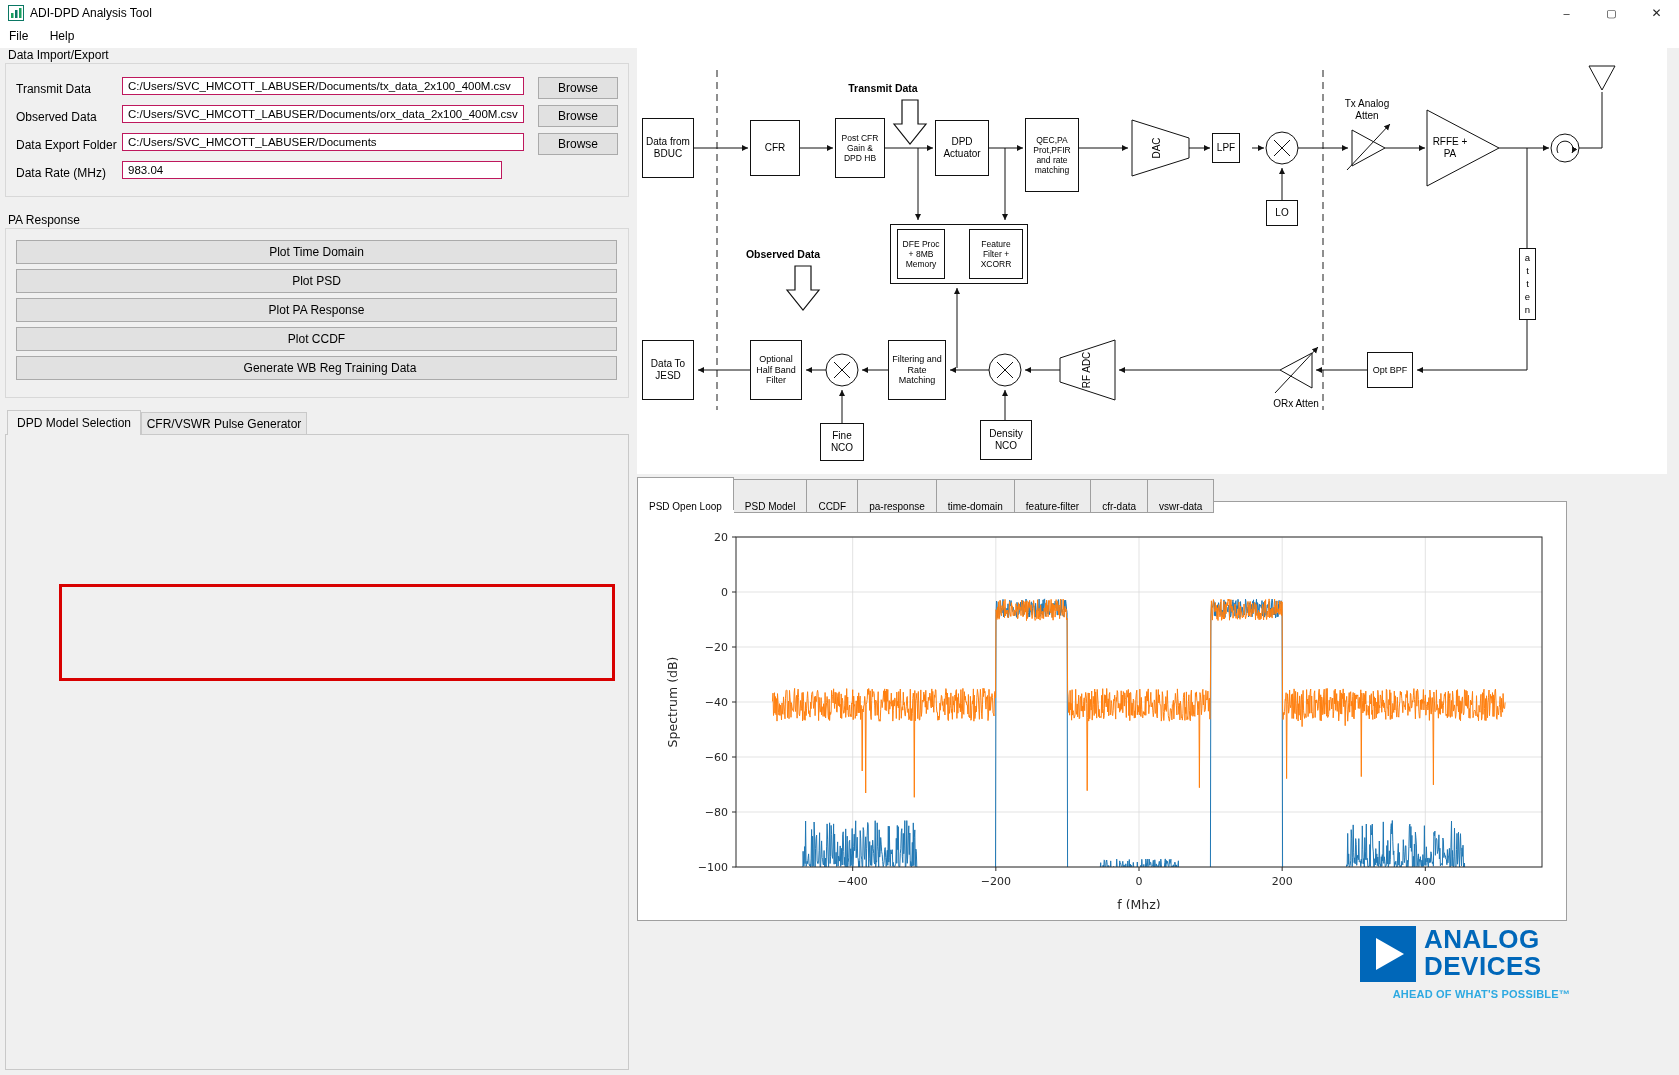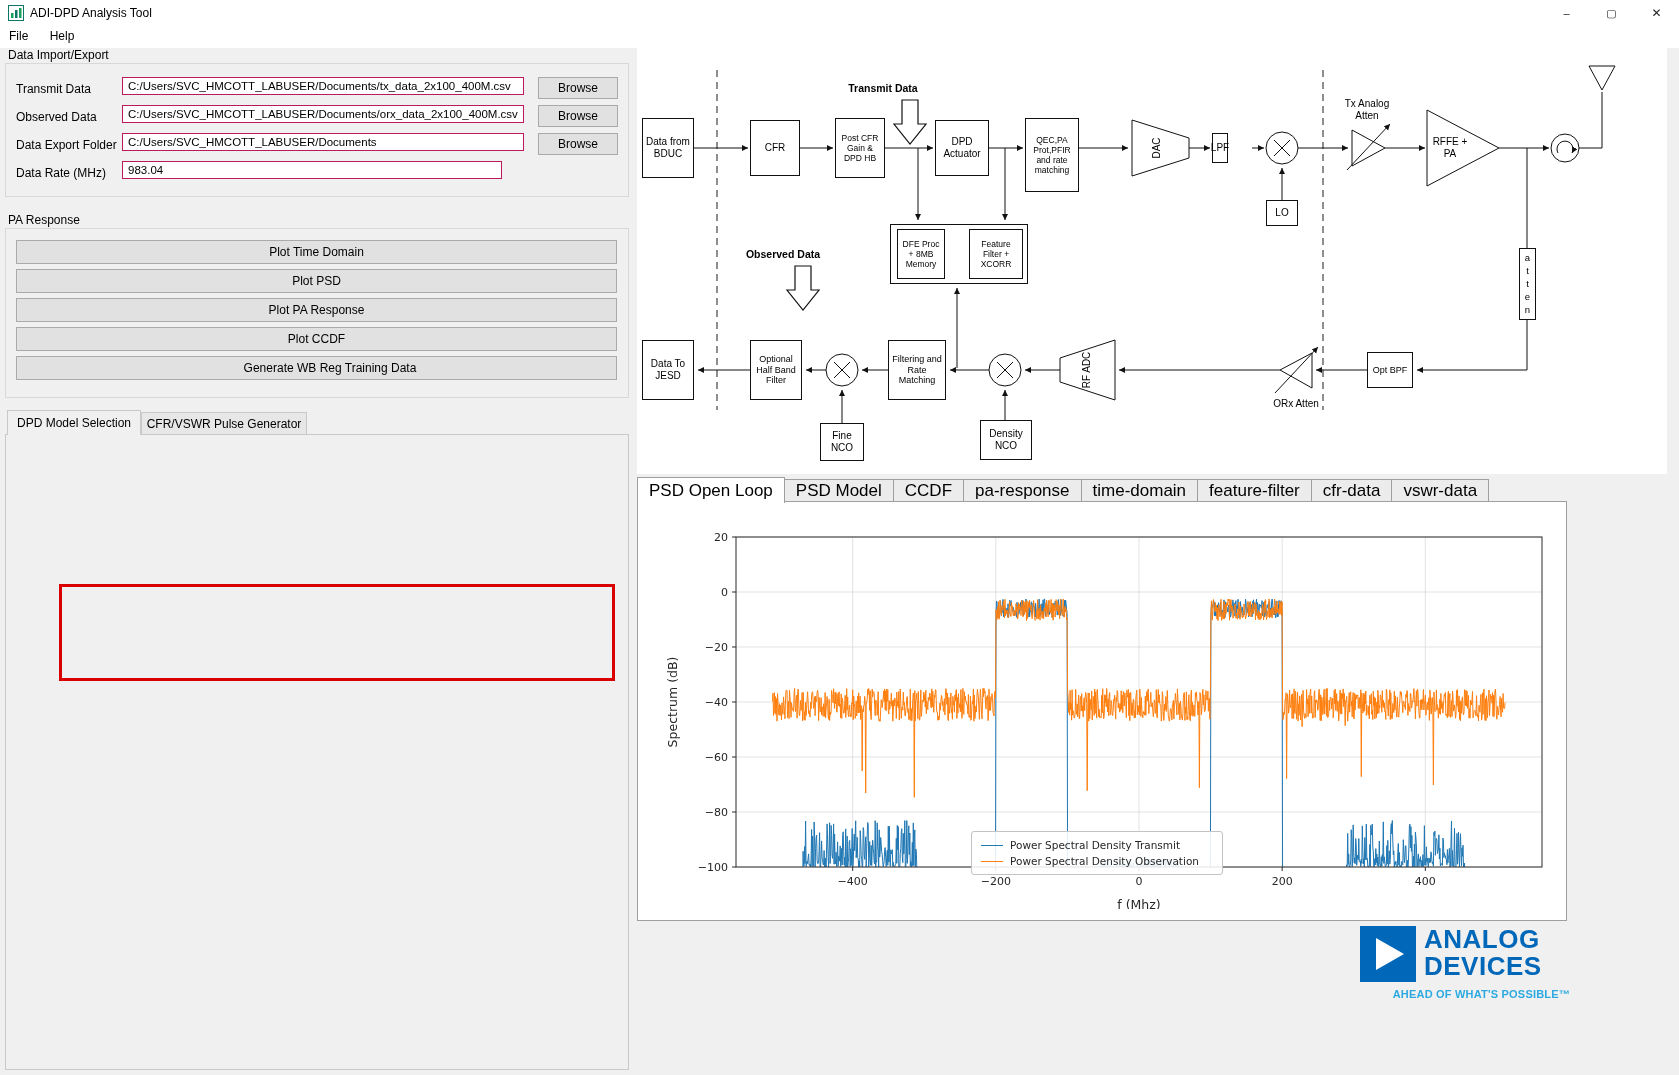--- a/index.html
+++ b/index.html
@@ -35,21 +35,21 @@
 #red-annotation{position:absolute;left:59px;top:584px;width:556px;height:97px;border:3px solid #d80000;z-index:50;pointer-events:none;}
 
 #diagram{position:absolute;left:637px;top:48px;width:1030px;height:426px;background:#fff;}
 #diagram svg{position:absolute;left:0;top:0;}
 .dbox{position:absolute;border:1px solid #111;background:#fff;display:flex;align-items:center;justify-content:center;text-align:center;font-size:10px;line-height:1.18;padding:1px;}
 .dsmall{font-size:8.5px;line-height:1.2;}
 .dlabel{position:absolute;text-align:center;font-size:10px;line-height:1.2;}
 #atten-box{position:absolute;left:882px;top:200px;width:17px;height:72px;border:1px solid #111;background:#fff;writing-mode:vertical-lr;text-orientation:upright;display:flex;align-items:center;justify-content:center;font-size:9.5px;letter-spacing:2px;}
 
 #plot-tabs{position:absolute;left:637px;top:477px;display:flex;z-index:2;}
-.ptab{height:23px;line-height:22px;padding:0 11px;font-size:17px;border:1px solid #9f9f9f;border-right:none;background:#ececec;margin-top:2px;}
+.ptab{height:23px;line-height:22px;padding:16px 11px;font-size:10px;border:1px solid #9f9f9f;border-right:none;background:#ececec;margin-top:2px;}
 .ptab:last-child{border-right:1px solid #9f9f9f;}
 .ptab.active{background:#fff;height:26px;margin-top:0;line-height:25px;border-bottom:none;border-right:1px solid #9f9f9f;}
 .ptab.active + .ptab{border-left:none;}
 #plot-panel{position:absolute;left:637px;top:501px;width:930px;height:420px;background:#fff;border:1px solid #9f9f9f;z-index:1;}
 #chart-wrap{position:absolute;left:13px;top:7px;width:900px;height:400px;}
 #chart-legend{position:absolute;left:320px;top:322px;width:252px;padding:5px 9px;background:rgba(255,255,255,0.88);border:1px solid #c3c3c3;border-radius:3px;z-index:3;}
 .legend-row{display:flex;align-items:center;gap:7px;height:16px;font-family:"DejaVu Sans",sans-serif;font-size:10.5px;color:#262626;white-space:nowrap;}
 .legend-swatch{display:inline-block;width:22px;height:0;border-top:1.6px solid #000;}
 
 #adi-logo{position:absolute;left:1360px;top:926px;width:210px;}
@@ -246,21 +246,21 @@
     <text x="146" y="210" text-anchor="middle" font-size="10.5" font-weight="bold" font-family="Liberation Sans, sans-serif">Observed Data</text>
     <text x="520" y="100" text-anchor="middle" font-size="10" font-family="Liberation Sans, sans-serif" transform="rotate(-90 520 100)" dy="3">DAC</text>
     <text x="450" y="322" text-anchor="middle" font-size="10" font-family="Liberation Sans, sans-serif" transform="rotate(-90 450 322)" dy="3">RF ADC</text>
   </svg>
 
   <div class="dbox" style="left:5px;top:70px;width:52px;height:60px;">Data from BDUC</div>
   <div class="dbox" style="left:113px;top:72px;width:50px;height:56px;">CFR</div>
   <div class="dbox dsmall" style="left:198px;top:70px;width:50px;height:60px;">Post CFR Gain &amp; DPD HB</div>
   <div class="dbox" style="left:298px;top:72px;width:54px;height:56px;">DPD Actuator</div>
   <div class="dbox dsmall" style="left:388px;top:70px;width:54px;height:74px;">QEC,PA Prot,PFIR and rate matching</div>
-  <div class="dbox" style="left:575px;top:85px;width:16px;height:30px;">LPF</div>
+  <div class="dbox" style="left:575px;top:85px;width:28px;height:30px;">LPF</div>
   <div class="dbox" style="left:629px;top:152px;width:32px;height:26px;">LO</div>
   <div class="dlabel" style="left:698px;top:50px;width:64px;">Tx Analog Atten</div>
   <div class="dlabel" style="left:792px;top:88px;width:42px;">RFFE + PA</div>
   <div id="atten-box">atten</div>
   <div class="dbox" style="left:253px;top:176px;width:138px;height:60px;background:transparent;"></div>
   <div class="dbox dsmall" style="left:260px;top:181px;width:48px;height:50px;">DFE Proc + 8MB Memory</div>
   <div class="dbox dsmall" style="left:332px;top:181px;width:54px;height:50px;">Feature Filter + XCORR</div>
   <div class="dbox" style="left:5px;top:292px;width:52px;height:60px;">Data To JESD</div>
   <div class="dbox dsmall" style="left:113px;top:292px;width:52px;height:60px;font-size:9px;">Optional Half Band Filter</div>
   <div class="dbox dsmall" style="left:251px;top:292px;width:58px;height:60px;font-size:9px;">Filtering and Rate Matching</div>
@@ -324,30 +324,20 @@
         <text x="77" y="197" text-anchor="end" font-size="11" fill="#262626" font-family="DejaVu Sans, sans-serif">−40</text>
         <line x1="81" y1="138" x2="85" y2="138" stroke="#2b2b2b" stroke-width="1"></line>
         <text x="77" y="142" text-anchor="end" font-size="11" fill="#262626" font-family="DejaVu Sans, sans-serif">−20</text>
         <line x1="81" y1="83" x2="85" y2="83" stroke="#2b2b2b" stroke-width="1"></line>
         <text x="77" y="87" text-anchor="end" font-size="11" fill="#262626" font-family="DejaVu Sans, sans-serif">0</text>
         <line x1="81" y1="28" x2="85" y2="28" stroke="#2b2b2b" stroke-width="1"></line>
         <text x="77" y="32" text-anchor="end" font-size="11" fill="#262626" font-family="DejaVu Sans, sans-serif">20</text>
         <text x="488" y="400" text-anchor="middle" font-size="12.5" fill="#262626" font-family="DejaVu Sans, sans-serif">f (Mhz)</text>
         <text x="26" y="193" text-anchor="middle" font-size="12.5" fill="#262626" font-family="DejaVu Sans, sans-serif" transform="rotate(-90 26 193)">Spectrum (dB)</text>
       </svg>
-    <div id="chart-legend">
-      <div class="legend-row">
-        <span class="legend-swatch" style="border-top-color: rgb(31, 119, 180);"></span>
-        <span>Power Spectral Density Transmit</span>
-      </div>
-      <div class="legend-row">
-        <span class="legend-swatch" style="border-top-color: rgb(255, 127, 14);"></span>
-        <span>Power Spectral Density Observation</span>
-      </div>
-    </div>
   </div>
 </div>
 
 <div id="adi-logo">
   <div id="adi-mark">
     <svg width="56" height="56">
         <polygon points="16,12 16,44 44,28" fill="#ffffff"></polygon>
       </svg>
   </div>
   <div id="adi-text">

